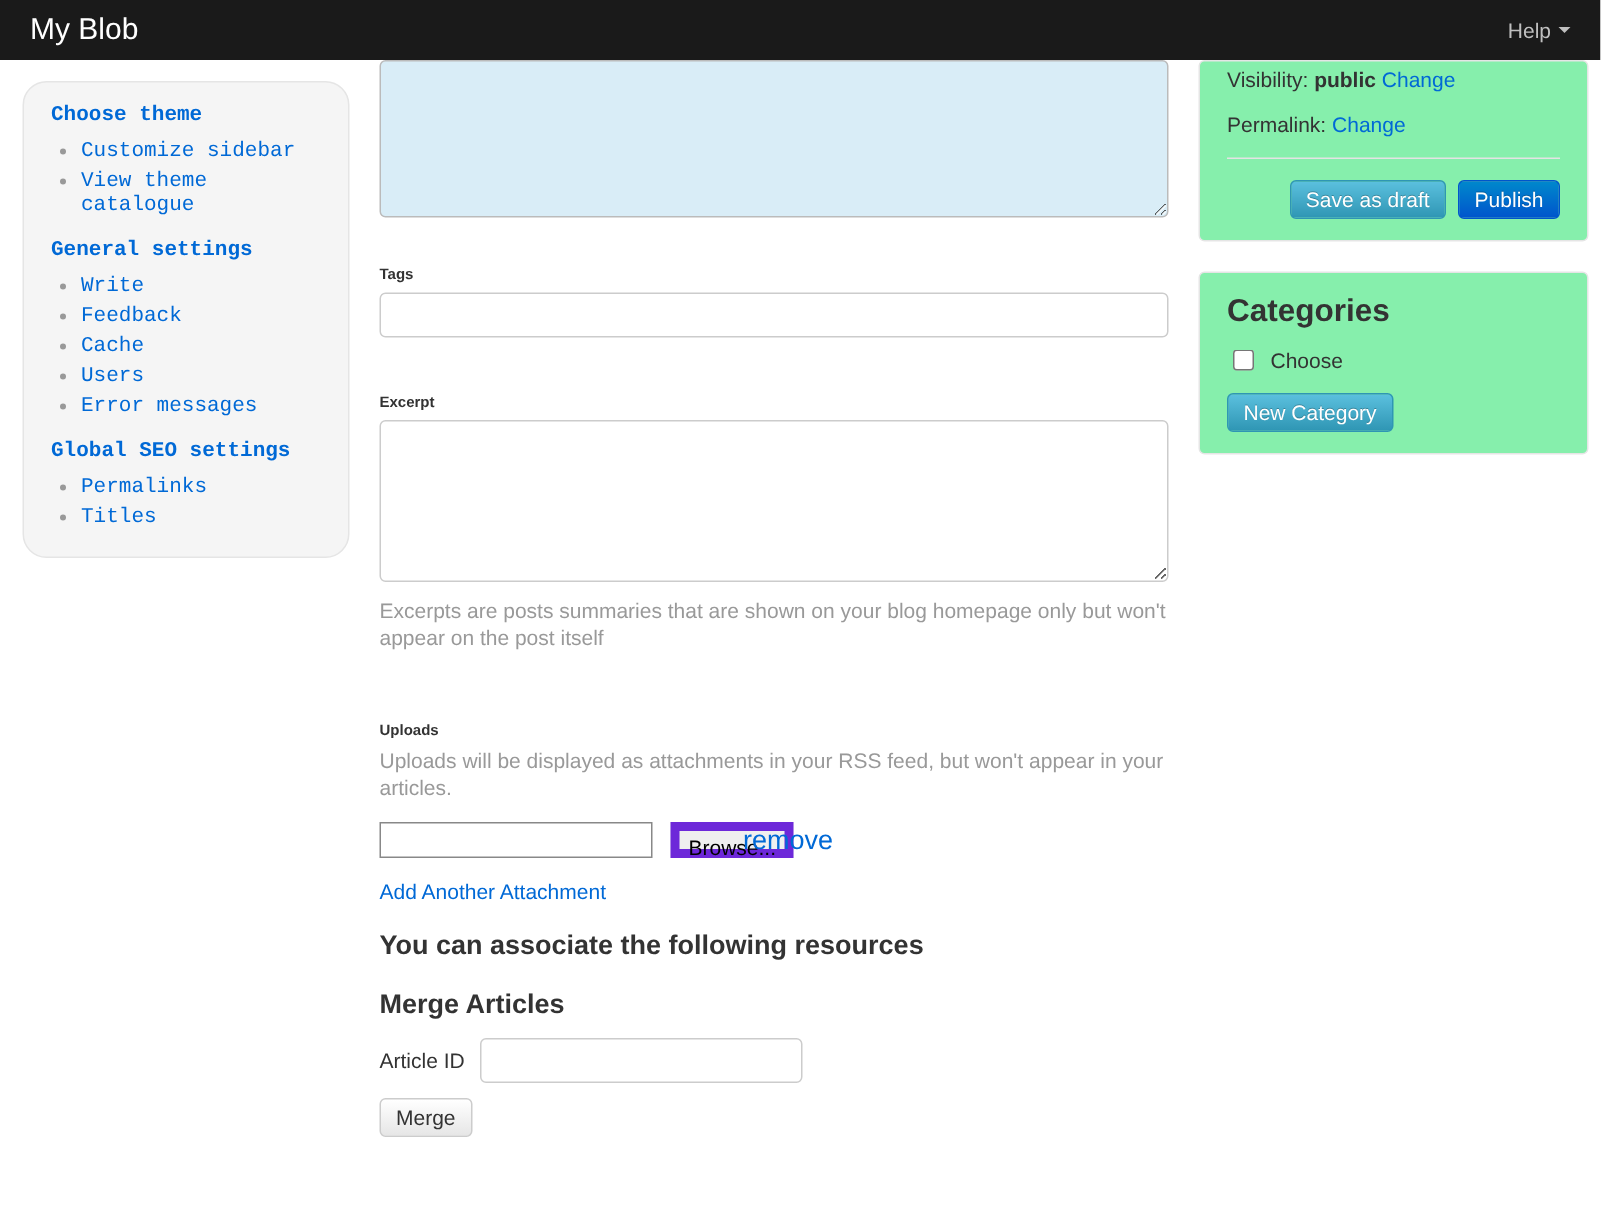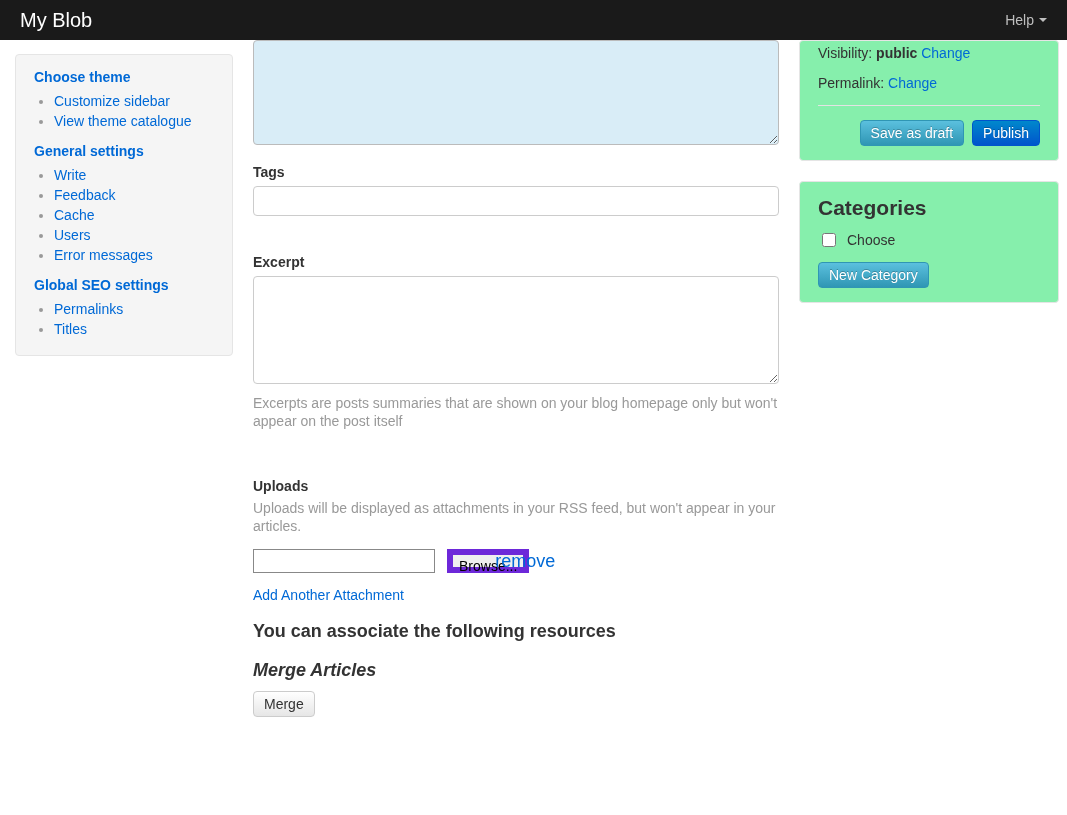--- a/index.html
+++ b/index.html
@@ -5,31 +5,31 @@
   html,body{margin:0;padding:0;font-family:"Helvetica Neue",Helvetica,Arial,sans-serif;font-size:14px;color:#333;background:#fff;}
   a{color:#0069d6;text-decoration:none;}
   
   .navbar{background:#1a1a1a;color:#fff;height:40px;line-height:40px;padding:0 20px;display:flex;justify-content:space-between;font-size:14px;}
   .navbar .brand{color:#fff;font-size:20px;font-weight:normal;}
   .navbar .nav-right{display:flex;gap:25px;align-items:center;}
   .navbar .nav-link{color:#bfbfbf;cursor:pointer;display:flex;align-items:center;gap:5px;text-align:right;}
   .caret{display:inline-block;width:0;height:0;border-left:4px solid transparent;border-right:4px solid transparent;border-top:4px solid #bfbfbf;}
   
   .container{display:flex;align-items:flex-start;padding:0 0 30px 0;}
-  .col-left{width:180px;margin:14px 0 0 15px;background:#f5f5f5;border:1px solid #e5e5e5;border-radius:4px;padding:14px 18px 14px 18px;}
+  .col-left{width:180px;margin:14px 0 0 15px;background:#f5f5f5;border:1px solid #e5e5e5;border-radius:16px;padding:14px 18px 14px 18px;font-family:Liberation Mono, monospace;}
   .col-center{flex:1;margin:0 20px 0 20px;padding-top:0;}
   .col-right{width:260px;margin:0 8px 0 0;}
   
   .navheader{color:#0069d6;font-weight:bold;font-size:14px;margin:14px 0 8px 0;}
   .navheader.first{margin-top:0;}
   .navlist{list-style:disc;color:#999;margin:0 0 4px 0;padding-left:20px;}
   .navlist li{margin:4px 0;font-size:14px;}
   
   .big-editor{width:100%;height:105px;border:1px solid #bbb;border-radius:4px;background:#d9edf7;resize:both;box-sizing:border-box;padding:6px;}
-  .section-label{font-weight:bold;font-size:14px;margin:16px 0 6px 0;}
+  .section-label{font-weight:bold;font-size:10px;margin:30px 0 6px 0;}
   .text-input{width:100%;height:30px;border:1px solid #ccc;border-radius:4px;box-sizing:border-box;padding:4px 6px;font-size:14px;}
   .excerpt-area{width:100%;height:108px;border:1px solid #ccc;border-radius:4px;box-sizing:border-box;padding:6px;resize:both;font-family:inherit;font-size:14px;}
   .muted{color:#999;font-size:14px;line-height:1.25;margin-top:8px;}
   .uploads-browse{display:flex;align-items:center;margin-top:14px;}
   .file-field{width:180px;height:22px;border:1px solid #888;background:#fff;}
   .browse-btn{border:6px solid #6d28d9;background:#efefef;height:24px;line-height:22px;padding:0 6px;font-size:14px;margin-left:12px;}
   .remove-link{color:#0069d6;margin-left:-34px;font-size:18px;}
   h3.assoc{font-size:18px;font-weight:bold;margin:18px 0 10px 0;color:#333;}
   .merge-row{display:flex;align-items:center;gap:10px;margin:12px 0 10px 0;}
   .merge-id{width:215px;height:30px;border:1px solid #ccc;border-radius:4px;padding:2px 6px;box-sizing:border-box;}
@@ -95,21 +95,25 @@
     <div class="muted" style="margin-top:4px;">Uploads will be displayed as attachments in your RSS feed, but won't appear in your articles.</div>
     <div class="uploads-browse">
       <div class="file-field"></div>
       <button class="browse-btn">Browse...</button>
       <a href="#" class="remove-link">remove</a>
     </div>
     <div style="margin-top:14px;"><a href="#">Add Another Attachment</a></div>
 
     <h3 class="assoc">You can associate the following resources</h3>
 
-    <h3 class="assoc" style="font-style:italic;">Merge Articles</h3>
+    <h3 class="assoc" style="">Merge Articles</h3>
+    <div class="merge-row">
+      <span>Article ID</span>
+      <input class="merge-id" value="" style="">
+    </div>
     <button class="btn">Merge</button>
   </div>
 
   <div class="col-right">
     <div class="panel" style="padding-top:4px;">
       <div class="row">
         <span>Visibility:</span>
         <strong>public</strong>
         <a href="#">Change</a>
       </div>

